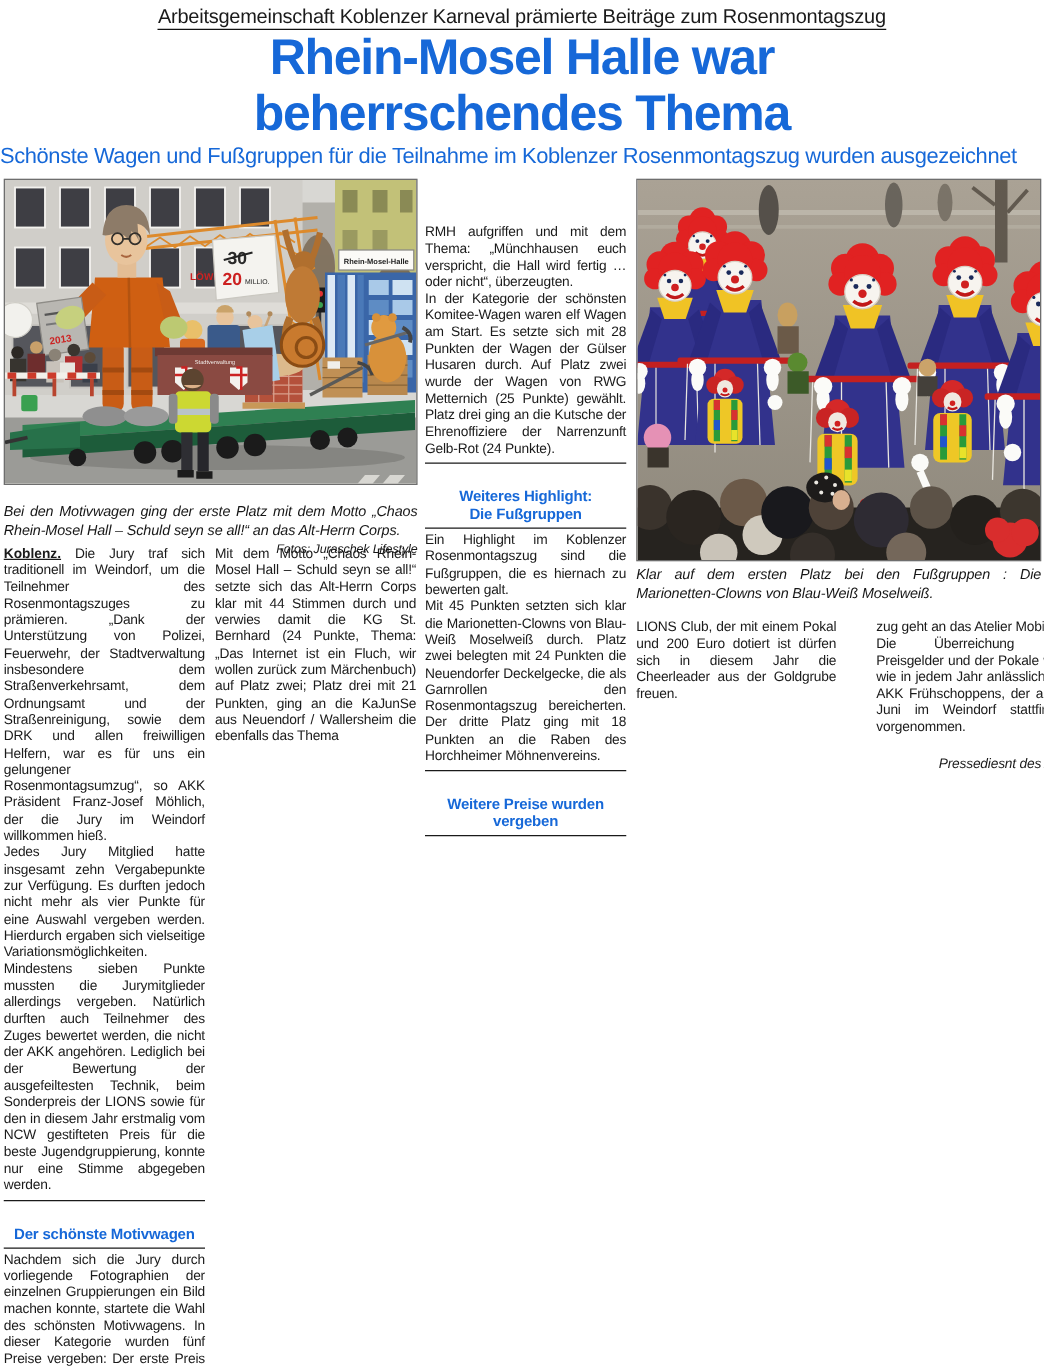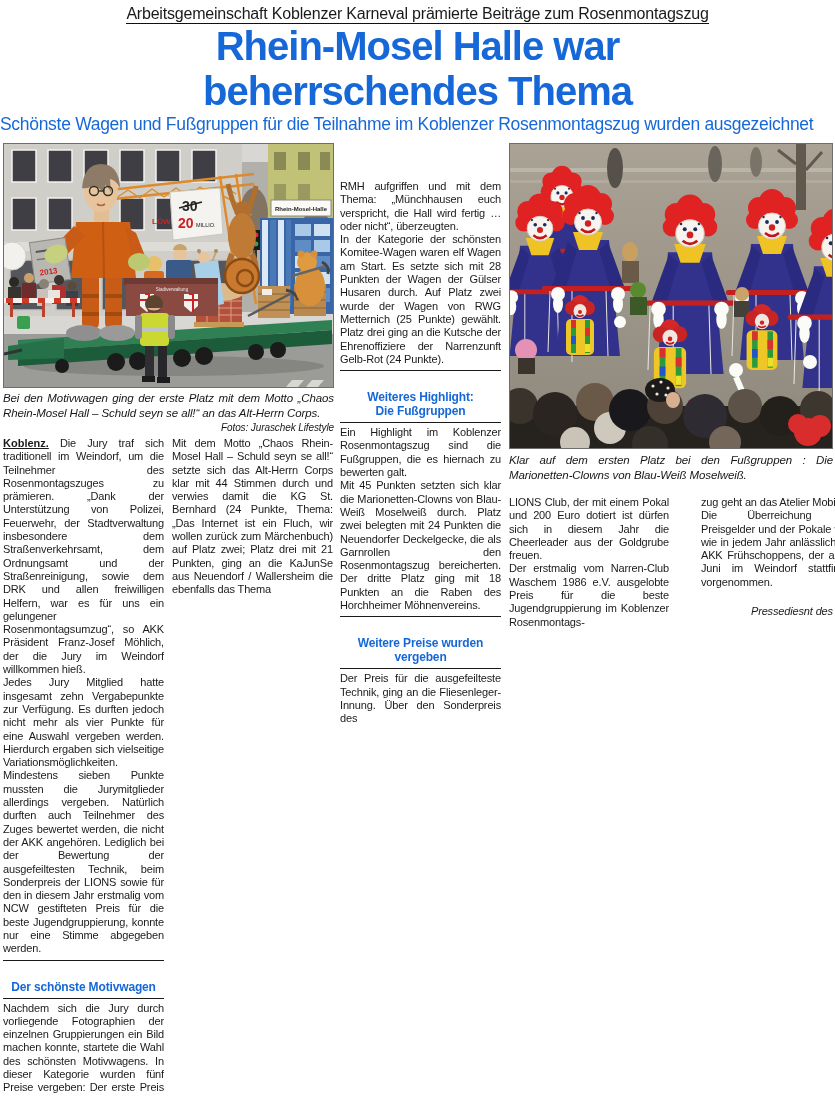--- a/index.html
+++ b/index.html
@@ -292,21 +292,21 @@
           <rect x="66" y="154" width="7" height="5"></rect>
         </g>
     <rect x="6" y="159" width="3" height="14" fill="#b8442e"></rect>
         <rect x="38" y="159" width="3" height="14" fill="#b8442e"></rect>
         <rect x="68" y="159" width="3" height="14" fill="#b8442e"></rect>
     <rect x="13" y="172" width="13" height="13" rx="2" fill="#3aa050"></rect>
   </g>
 </svg>
 </div>
 
-<div class="caption" style="left:3px; top:391px; width:331px;">
+<div class="caption" style="left:3px; top:403px; width:331px;">
   <span>Bei den Motivwagen ging der erste Platz mit dem Motto „Chaos Rhein-Mosel Hall – Schuld seyn se all!“ an das Alt-Herrn Corps.</span>
   <div class="credit">Fotos: Juraschek Lifestyle</div>
 </div>
 
 <div class="photo" style="left:509px; top:143px; width:324px; height:306px;">
 <svg width="322" height="304" viewBox="0 0 322 304">
   <defs>
     <linearGradient id="bg" x1="0" y1="0" x2="0" y2="1">
       <stop offset="0" stop-color="#aaa295"></stop>
           <stop offset="1" stop-color="#8e887c"></stop>
@@ -453,25 +453,23 @@
 <div class="col" style="left:340px; top:144px;margin-top:36px;">
   <p>RMH aufgriffen und mit dem Thema: „Münchhausen euch verspricht, die Hall wird fertig … oder nicht“, überzeugten.</p>
   <p>In der Kategorie der schönsten Komitee-Wagen waren elf Wagen am Start. Es setzte sich mit 28 Punkten der Wagen der Gülser Husaren durch. Auf Platz zwei wurde der Wagen von RWG Metternich (25 Punkte) gewählt. Platz drei ging an die Kutsche der Ehrenoffiziere der Narrenzunft Gelb-Rot (24 Punkte).</p>
   <span class="colhead">
     <span style="display:block">Weiteres Highlight:</span>
     <span style="display:block">Die Fußgruppen</span>
   </span>
   <p>Ein Highlight im Koblenzer Rosenmontagszug sind die Fußgruppen, die es hiernach zu bewerten galt.</p>
   <p>Mit 45 Punkten setzten sich klar die Marionetten-Clowns von Blau-Weiß Moselweiß durch. Platz zwei belegten mit 24 Punkten die Neuendorfer Deckelgecke, die als Garnrollen den Rosenmontagszug bereicherten. Der dritte Platz ging mit 18 Punkten an die Raben des Horchheimer Möhnenvereins.</p>
   <span class="colhead">Weitere Preise wurden vergeben</span>
-  <p>Der Preis für die ausgefeilteste Technik, ging an die Fliesenleger-Innung. Über den Sonderpreis des</p>
 </div>
 
 <div class="col" style="left:509px; top:496px; width:160px;">
   <p>LIONS Club, der mit einem Pokal und 200 Euro dotiert ist dürfen sich in diesem Jahr die Cheerleader aus der Goldgrube freuen.</p>
-  <p>Der erstmalig vom Narren-Club Waschem 1986 e.V. ausgelobte Preis für die beste Jugendgruppierung im Koblenzer Rosenmontags-</p>
 </div>
 
 <div class="col" style="left:701px; top:496px; width:156px;">
   <p>zug geht an das Atelier Mobil.</p>
   <p>Die Überreichung der Preisgelder und der Pokale wird, wie in jedem Jahr anlässlich des AKK Frühschoppens, der am 3. Juni im Weindorf stattfindet, vorgenommen.</p>
   <div class="press-credit">Pressediesnt des AKK</div>
 </div>
 
 </body></html>

